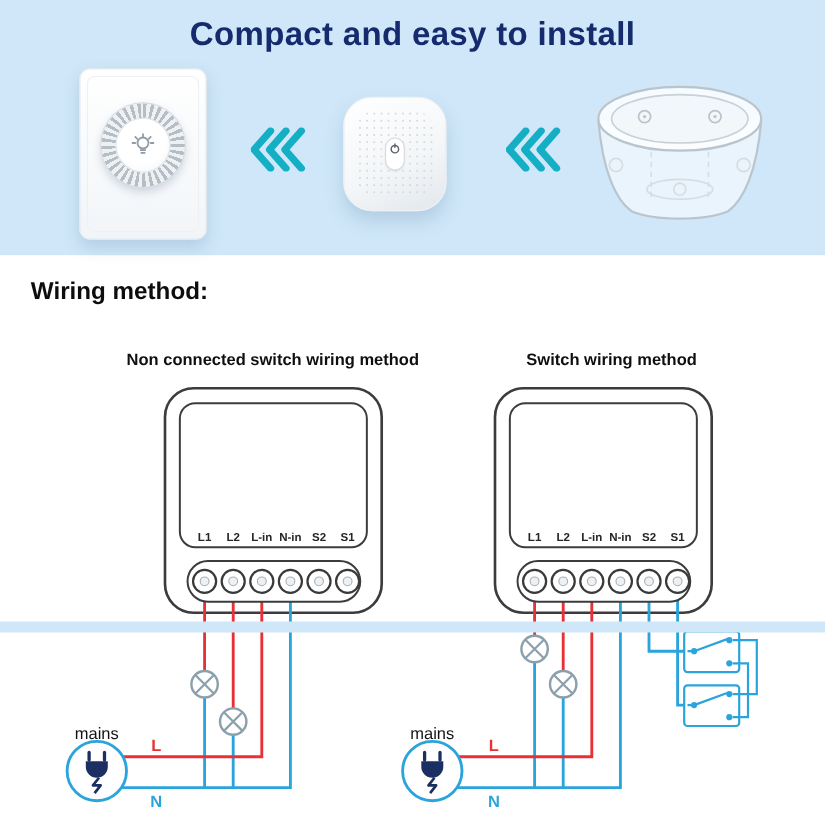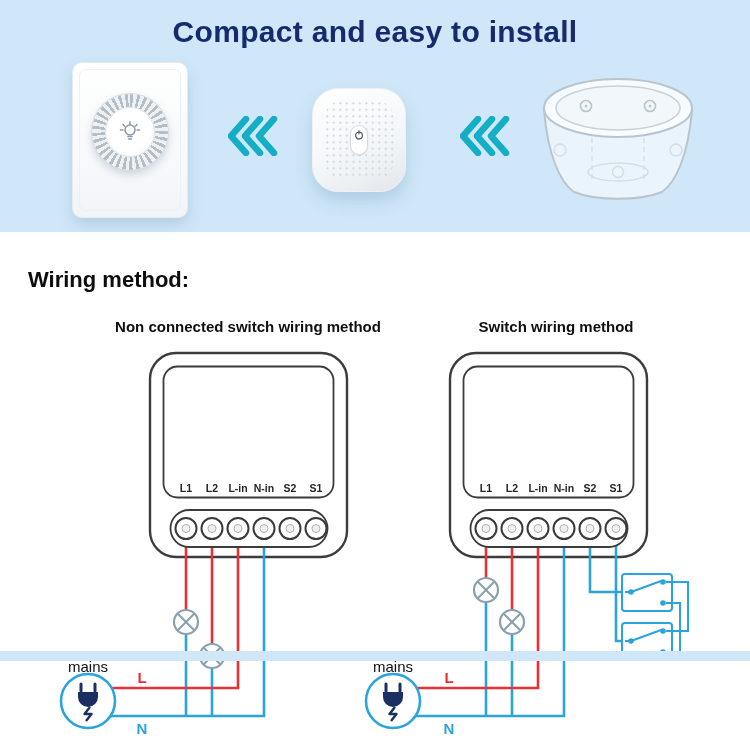--- a/index.html
+++ b/index.html
@@ -1,18 +1,18 @@
 <!DOCTYPE html>
 <html style="--banner-bg: #cfe7f8; --title-color: #162a6e; --heading-color: #0d0d0d; --arrow-teal: #14aec5; --wire-live: #e83134; --wire-neutral: #2ba4dc; --outline: #3c3c3c; --lamp-stroke: #8ba0ac; --plug-navy: #1c2f63;"><head>
 <meta charset="utf-8">
 <style>
   * { margin:0; padding:0; box-sizing:border-box; }
   html,body { width:750px; height:750px; }
   body { font-family:"Liberation Sans",sans-serif; background:#ffffff; position:relative; overflow:hidden; }
-  .page { position:relative; width:750px; height:661px; }
+  .page { position:relative; width:750px; height:575px; }
 
   
   .banner { position:absolute; top:0; left:0; width:750px; height:232px;
             background:var(--banner-bg,#cfe7f8); }
   .banner h1 { text-align:center; padding-top:15px; font-size:30px; font-weight:800;
                color:var(--title-color,#162a6e); letter-spacing:.3px; }
 
   .dimmer { position:absolute; left:72px; top:62px; width:116px; height:156px;
             background:linear-gradient(180deg,#ffffff,#f2f5f8); border-radius:10px;
             border:1px solid #e7ecf1; box-shadow:0 7px 14px rgba(110,145,180,.28); }
@@ -46,21 +46,21 @@
   .jb-body { fill:rgba(255,255,255,.55); stroke:#b9c4cc; stroke-width:2; }
   .jb-rim { fill:rgba(252,254,255,.85); stroke:#b9c4cc; stroke-width:2; }
   .jb-rim-in { fill:rgba(241,246,249,.9); stroke:#c8d1d8; stroke-width:1.5; }
   .jb-detail { fill:none; stroke:#d5dde2; stroke-width:1.5; }
   .jb-dash { fill:none; stroke:#d8dfe4; stroke-width:1.5; stroke-dasharray:5 4; }
   .jb-screw { fill:#f4f7f9; stroke:#b9c4cc; stroke-width:1.6; }
   .jb-dot { fill:#b9c4cc; }
 
   
   .wiring-heading { position:absolute; left:28px; top:252px; font-size:22px; font-weight:800;
-                    color:var(--heading-color,#0d0d0d);margin-top:15px; }
+                    color:var(--heading-color,#0d0d0d); }
 
   
   .diagrams { position:absolute; top:310px; left:0; width:750px; height:440px; }
   .dev   { fill:#ffffff; stroke:var(--outline,#3c3c3c); stroke-width:2.4; }
   .inner { fill:none; stroke:var(--outline,#3c3c3c); stroke-width:1.8; }
   .strip { fill:#ffffff; stroke:var(--outline,#3c3c3c); stroke-width:1.8; }
   .term    { fill:#ffffff; stroke:#3a3a3a; stroke-width:2; }
   .term-in { fill:#eef1f3; stroke:#a9b1b8; stroke-width:1; }
   .w-red  { fill:none; stroke:var(--wire-live,#e83134); stroke-width:2.6; }
   .w-blue { fill:none; stroke:var(--wire-neutral,#2ba4dc); stroke-width:2.6; }

